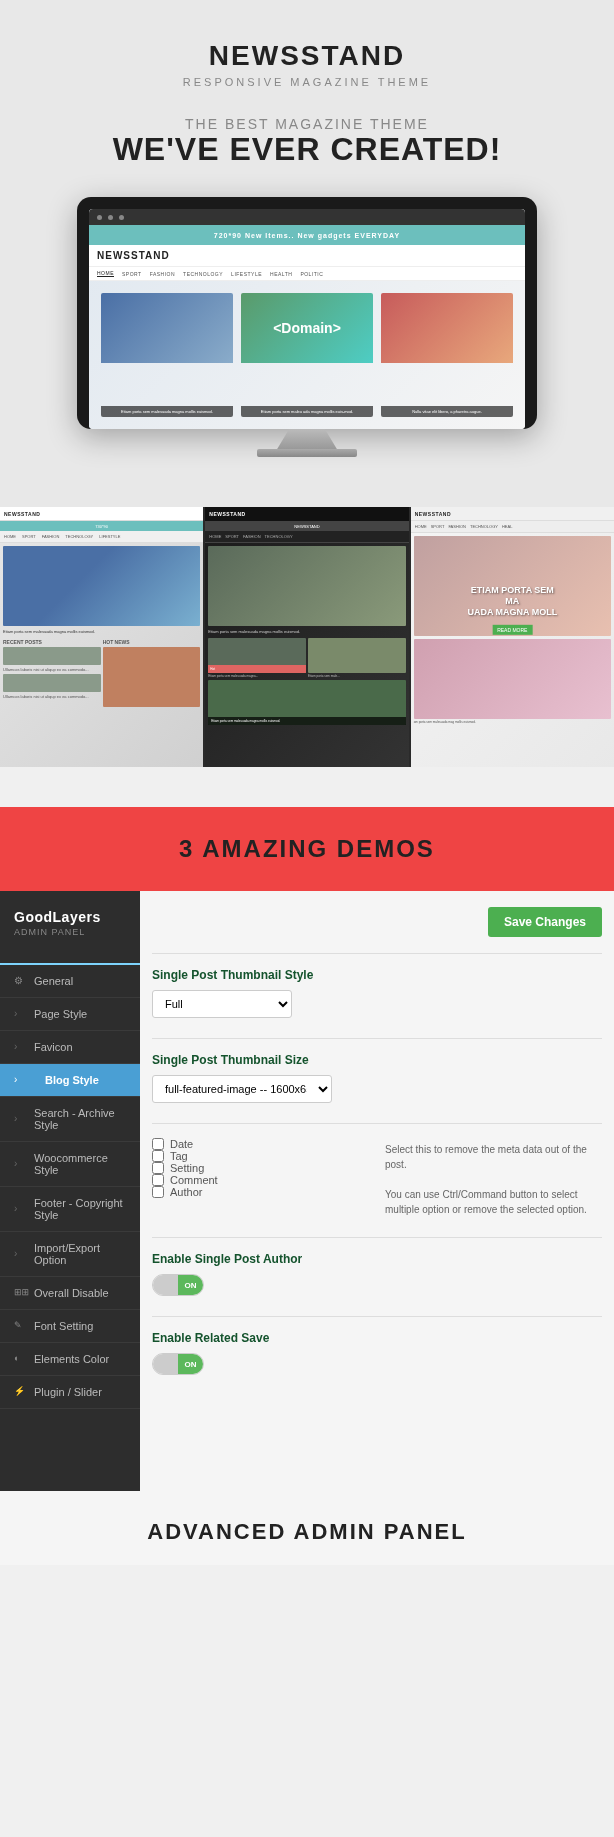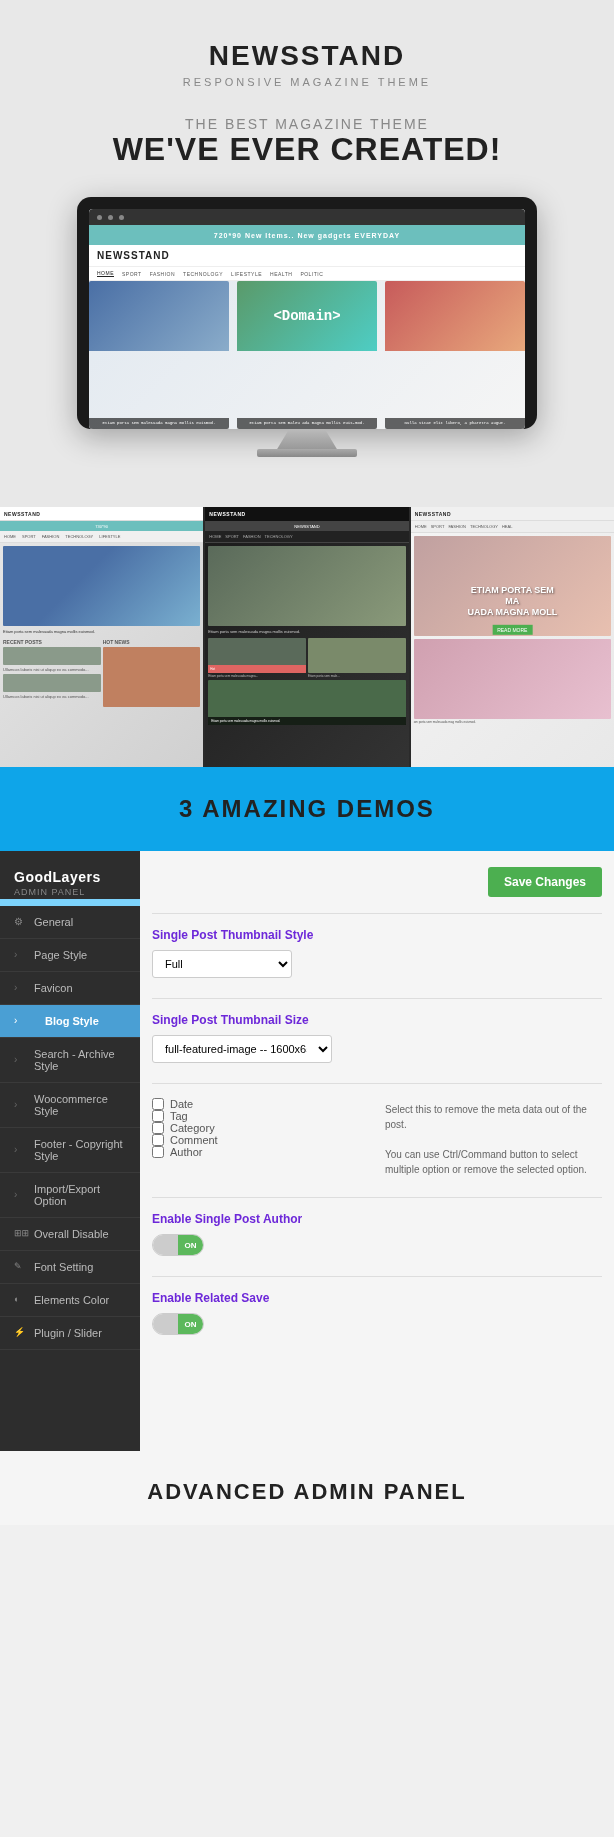--- a/index.html
+++ b/index.html
@@ -104,23 +104,22 @@
       padding: 0 8px;
       gap: 8px;
       border-bottom: 1px solid #eee;
     }
     .fake-menu-item { font-size: 5px; color: #555; text-transform: uppercase; letter-spacing: 0.5px; }
     .fake-menu-item.active { color: #222; border-bottom: 1px solid #222; }
     .fake-content-grid {
       display: grid;
       grid-template-columns: 1fr 1fr 1fr;
       gap: 8px;
-      padding: 0;
+      padding: 12px;
       height: calc(100% - 72px);
-      font-family: Liberation Mono, monospace;
     }
     .fake-card {
       border-radius: 2px;
       overflow: hidden;
       position: relative;
     }
     .fake-card-img {
       width: 100%;
       height: 70px;
       object-fit: cover;
@@ -207,23 +206,24 @@
     .demo-3-img { background: linear-gradient(135deg, #c0a0a0, #e8c0b0); }
     .demo-caption-text {
       font-size: 4px;
       color: #333;
       line-height: 1.4;
     }
     .demo-2 .demo-caption-text { color: #ccc; }
 
     
     .demos-label-section {
-      background: #0ea5e9;
+      background: #ef4444;
       text-align: center;
       padding: 28px 20px;
+      margin-top: 40px;
     }
     .demos-label {
       font-size: 24px;
       font-weight: 900;
       color: #222;
       text-transform: uppercase;
       letter-spacing: 2px;
     }
 
     
@@ -233,22 +233,22 @@
       background: #f5f5f5;
     }
 
     
     .admin-sidebar {
       width: 140px;
       background: #2d2d2d;
       flex-shrink: 0;
     }
     .sidebar-header {
-      padding: 18px 14px 2px;
-      border-bottom: 7px solid #7dd3fc;
+      padding: 18px 14px 26px;
+      border-bottom: 2px solid #7dd3fc;
     }
     .sidebar-brand {
       font-size: 14px;
       font-weight: 700;
       color: #fff;
       letter-spacing: 0.5px;
     }
     .sidebar-brand-sub {
       font-size: 9px;
       color: #888;
@@ -289,21 +289,21 @@
       font-size: 12px;
       font-weight: bold;
       border-radius: 3px;
       cursor: pointer;
     }
 
     .form-section { margin-bottom: 20px; }
     .form-label {
       font-size: 12px;
       font-weight: bold;
-      color: #6d28d9;
+      color: #14532d;
       margin-bottom: 8px;
       display: block;
     }
     .form-select {
       width: 140px;
       padding: 6px 8px;
       font-size: 11px;
       border: 1px solid #ccc;
       border-radius: 3px;
       background: #fff;
@@ -651,21 +651,21 @@
           <div class="meta-option">
             <input type="checkbox" style="">
             <span>Date</span>
           </div>
           <div class="meta-option">
             <input type="checkbox" style="">
             <span>Tag</span>
           </div>
           <div class="meta-option">
             <input type="checkbox" style="">
-            <span>Category</span>
+            <span>Setting</span>
           </div>
           <div class="meta-option">
             <input type="checkbox" style="">
             <span>Comment</span>
           </div>
           <div class="meta-option">
             <input type="checkbox" style="">
             <span>Author</span>
           </div>
         </div>

